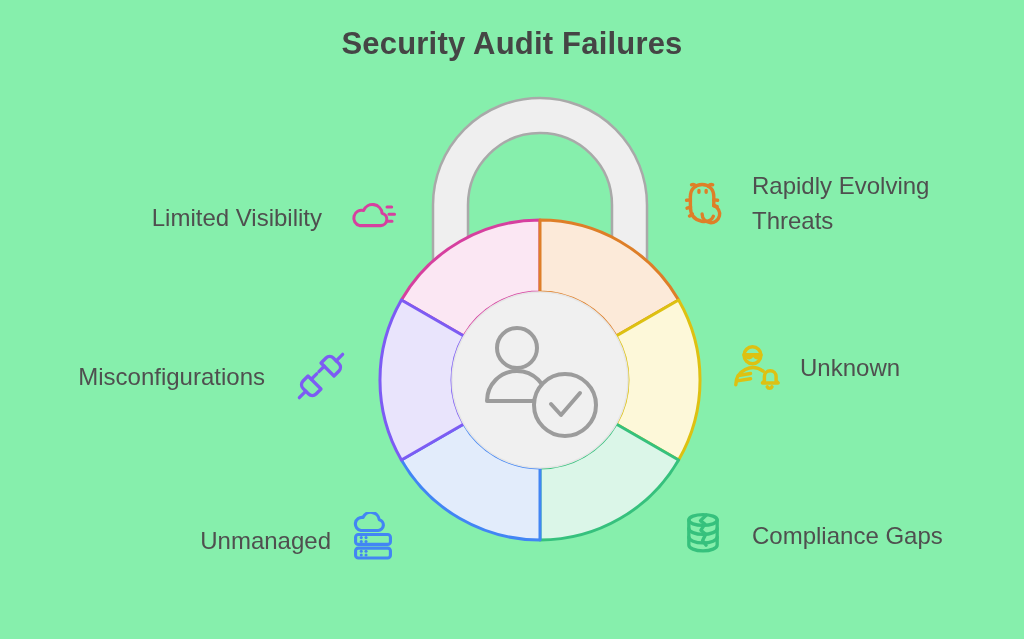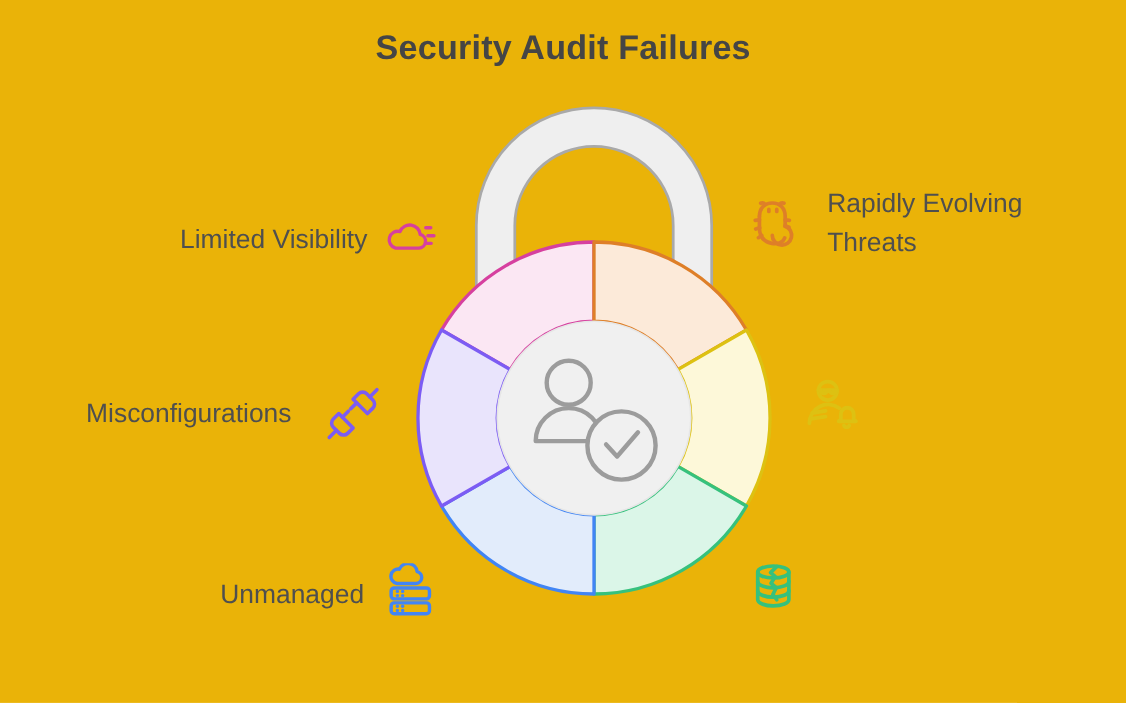--- a/index.html
+++ b/index.html
@@ -1,30 +1,30 @@
 <!DOCTYPE html>
 <html><head>
 <meta charset="utf-8">
 <style>
   html,body{margin:0;padding:0;background:#ffffff;}
   .canvas{
     position:relative;width:1024px;height:639px;overflow:hidden;
-    background:#eab308;font-family:"Liberation Sans",sans-serif;
+    background:#86efac;font-family:"Liberation Sans",sans-serif;
   }
   .title{
     position:absolute;left:0;right:0;top:26px;text-align:center;
     font-size:31px;font-weight:700;color:#454545;letter-spacing:.2px;
   }
   .lock-svg{position:absolute;left:0;top:0;width:1024px;height:639px;}
   .item{position:absolute;display:flex;align-items:center;}
   .item .txt{font-size:24px;line-height:35px;color:#4f4f4f;white-space:nowrap;}
   .item .txt span{display:block;}
   .item.left-side .txt{text-align:right;}
   .item.right-side .txt{text-align:left;}
-  .i-lv{top:194px;right:627px;gap:17px;}
+  .i-lv{top:194px;right:627px;gap:29px;}
   .i-mc{top:350px;right:677px;gap:30px;}
   .i-ue{top:512px;right:629px;gap:20px;margin-left:33px;}
   .i-rt{top:168px;left:676px;gap:22px;}
   .i-uv{top:341px;left:728px;gap:20px;}
   .i-cg{top:508px;left:678px;gap:24px;}
   svg.icon{flex:none;display:block;}
 </style>
 </head>
 <body>
 
@@ -118,26 +118,30 @@
     <svg class="icon" width="52" height="52" viewBox="0 0 24 24" fill="none" stroke-width="1.6" stroke-linecap="round" stroke-linejoin="round" stroke="#ddc112">
       <circle cx="11.3" cy="6.6" r="3.9"></circle>
       <path d="M7.4 6.3h7.8"></path>
       <path d="M8.3 6.3a1.4 1.4 0 0 0 2.8 0M12.1 6.3a1.4 1.4 0 0 0 2.8 0"></path>
       <path d="M3.6 20.2a7.9 7.9 0 0 1 12.6-6.3"></path>
       <path d="M4.8 15.9l5.6-.9M4.2 18.4l6.2-1"></path>
       <path d="M15.9 19.4l.9-1v-2a2.7 2.7 0 0 1 5.4 0v2l.9 1z"></path>
       <path d="M18.1 21.1a1.2 1.2 0 0 0 2.2 0"></path>
     </svg>
     <div class="txt">
+      <span>Unknown</span>
     </div>
   </div>
 
   <div class="item right-side i-cg">
     <svg class="icon" width="50" height="54" viewBox="0 0 24 24" fill="none" stroke-width="1.6" stroke-linecap="round" stroke-linejoin="round" stroke="#36c17d">
       <ellipse cx="12" cy="4.8" rx="6.8" ry="2.6"></ellipse>
       <path d="M5.2 4.8v12c0 1.5 3 2.8 6.8 2.8s6.8-1.3 6.8-2.8v-12"></path>
       <path d="M5.2 8.9c0 1.5 3 2.8 6.8 2.8s6.8-1.3 6.8-2.8"></path>
       <path d="M5.2 13c0 1.5 3 2.8 6.8 2.8s6.8-1.3 6.8-2.8"></path>
       <path d="M13.6 2.4l-2.8 2.7 2.1 1.7-1.9 2.9 2.3 1.9-1.5 3 1.7 2.3"></path>
     </svg>
+    <div class="txt">
+        <span>Compliance Gaps</span>
+      </div>
   </div>
 
 </div>
 
 </body></html>

